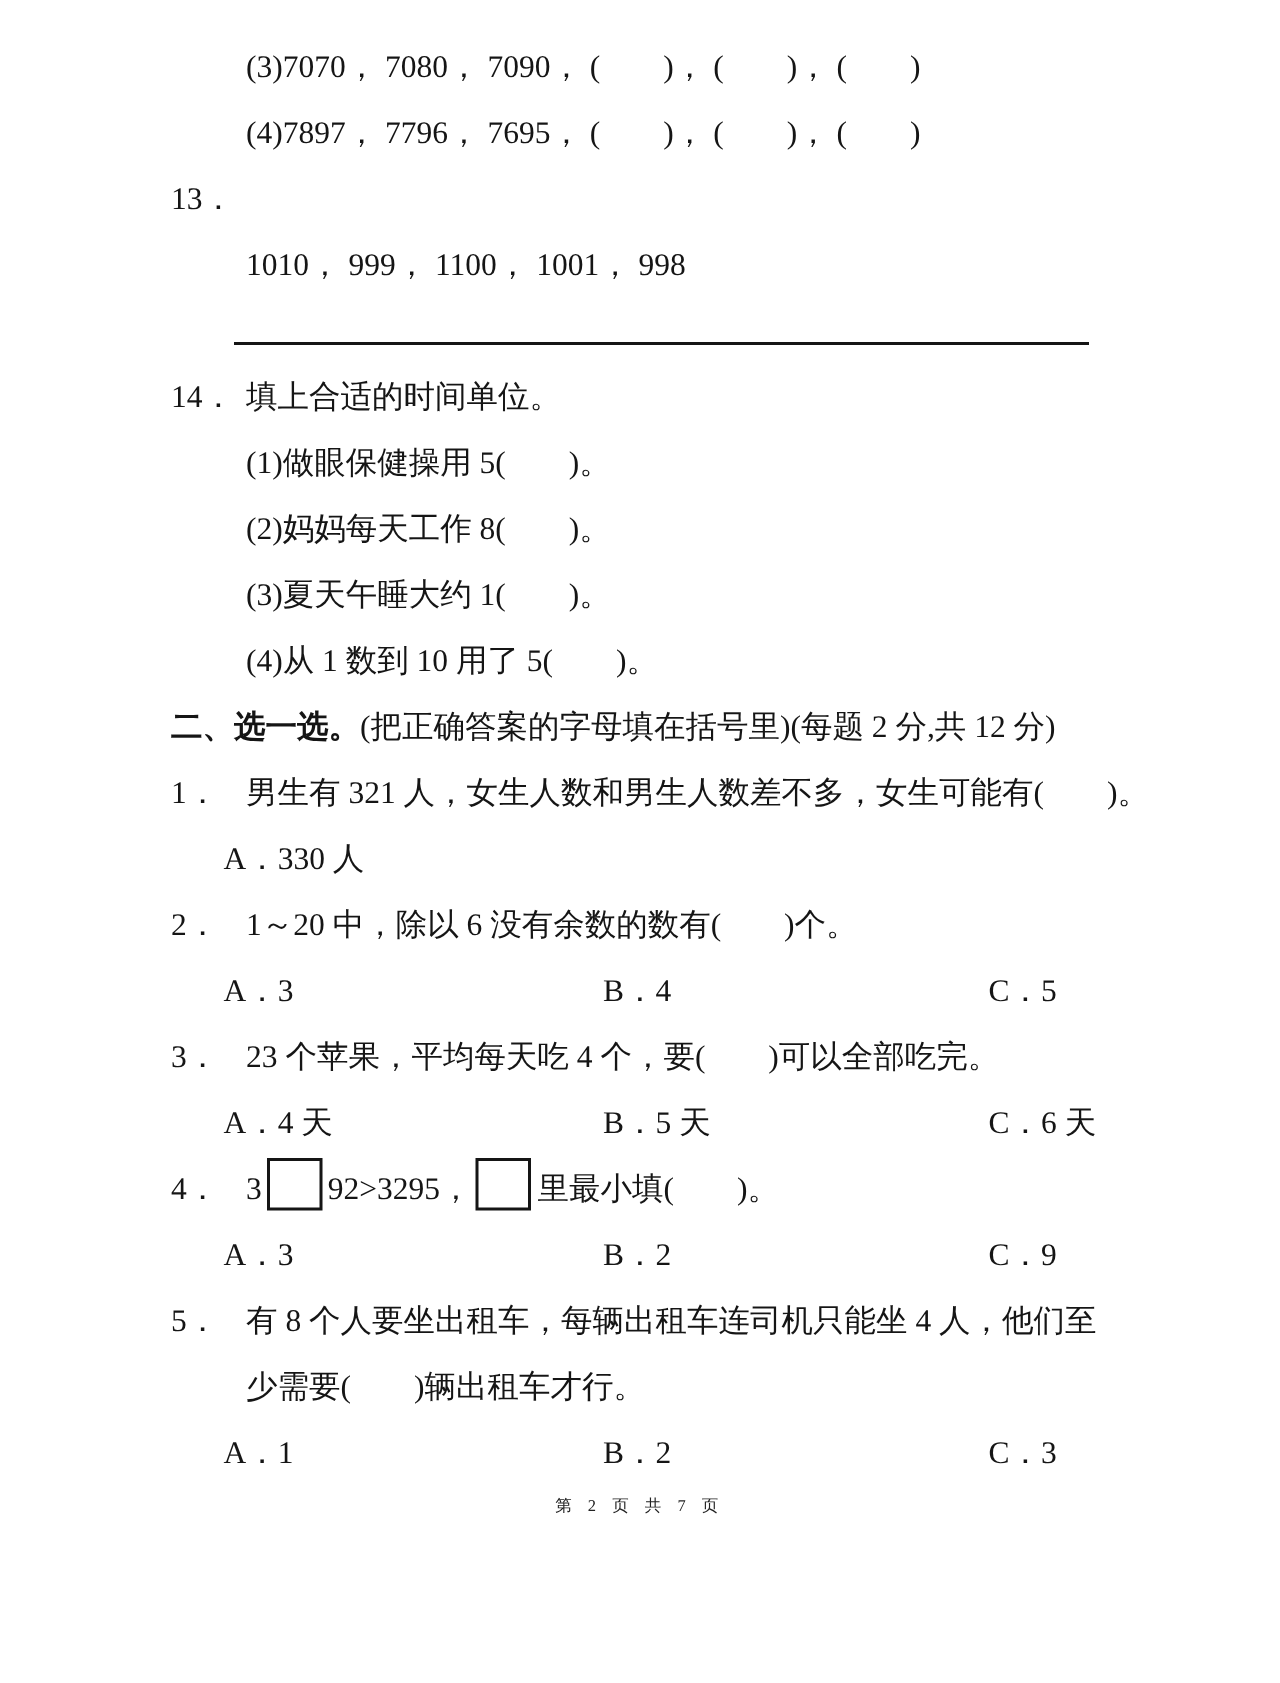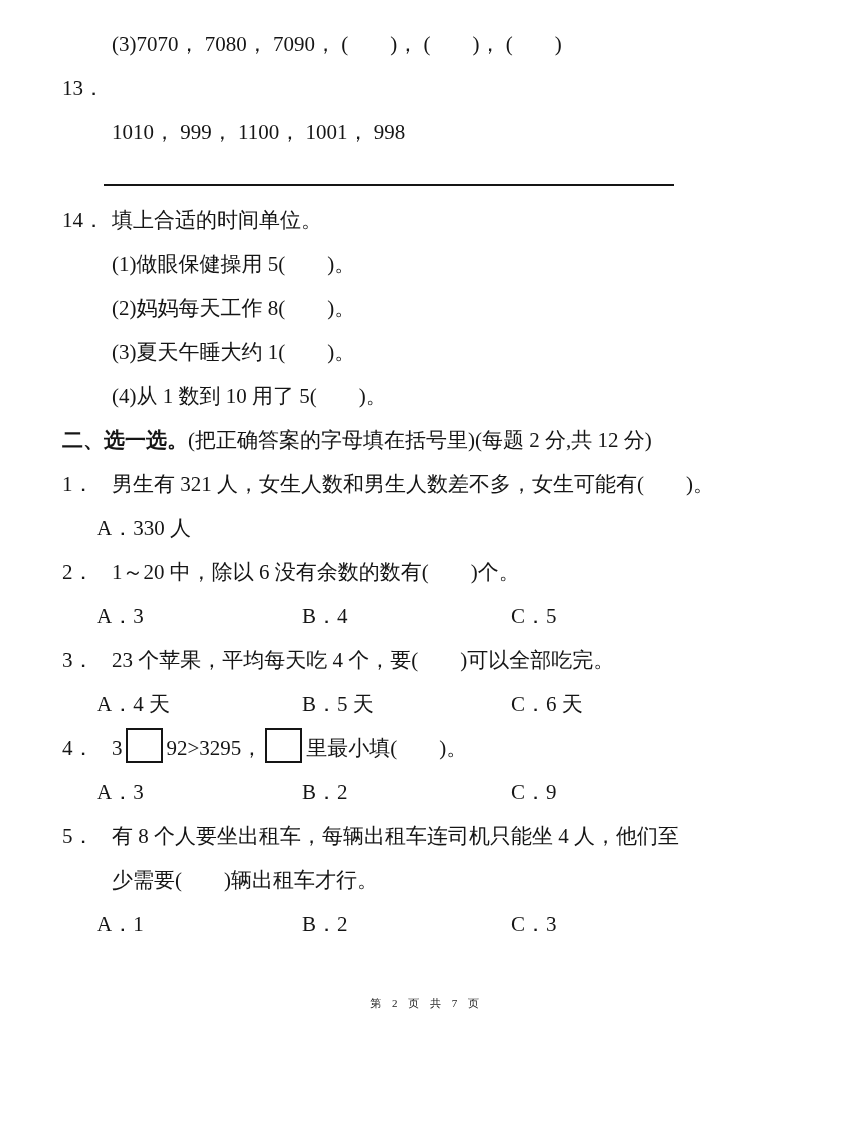--- a/index.html
+++ b/index.html
@@ -12,21 +12,21 @@
     width: 853px;
     height: 1122px;
     background: #ffffff;
     color: #151515;
     font-family: "Liberation Serif", "DejaVu Serif", serif;
     font-size: 21px;
     overflow: hidden;
   }
   .content {
     box-sizing: border-box;
-    padding: 22px 20px 0 62px;
+    padding: 22px 20px 0 114px;
   }
   .line {
     height: 44px;
     line-height: 44px;
     white-space: nowrap;
   }
   .indent50 { margin-left: 50px; }
   .q-row {
     display: flex;
     align-items: flex-start;
@@ -60,20 +60,21 @@
     white-space: nowrap;
   }
   .sec-title { font-weight: bold; }
   .opt-row {
     display: grid;
     grid-template-columns: 205px 209px 1fr;
     margin-left: 35px;
     height: 44px;
     line-height: 44px;
     white-space: nowrap;
+    gap: 48px;
   }
   .blank-box {
     display: inline-block;
     width: 33px;
     height: 31px;
     border: 2px solid #151515;
     vertical-align: -8px;
     margin: 0 4px 0 3px;
     background: #ffffff;
   }
@@ -88,20 +89,21 @@
     color: #222222;
   }
 </style>
 </head>
 <body>
 
 <div class="page">
   <div class="content">
 
     <div class="line indent50">(3)7070， 7080， 7090， (　　)， (　　)， (　　)</div>
+    <div class="line indent50">(4)7897， 7796， 7695， (　　)， (　　)， (　　)</div>
 
     <div class="q-row">
       <span class="q-num">13．</span>
     </div>
     <div class="line indent50">1010， 999， 1100， 1001， 998</div>
 
     <div class="uline-row">
       <div class="uline"></div>
     </div>
 

